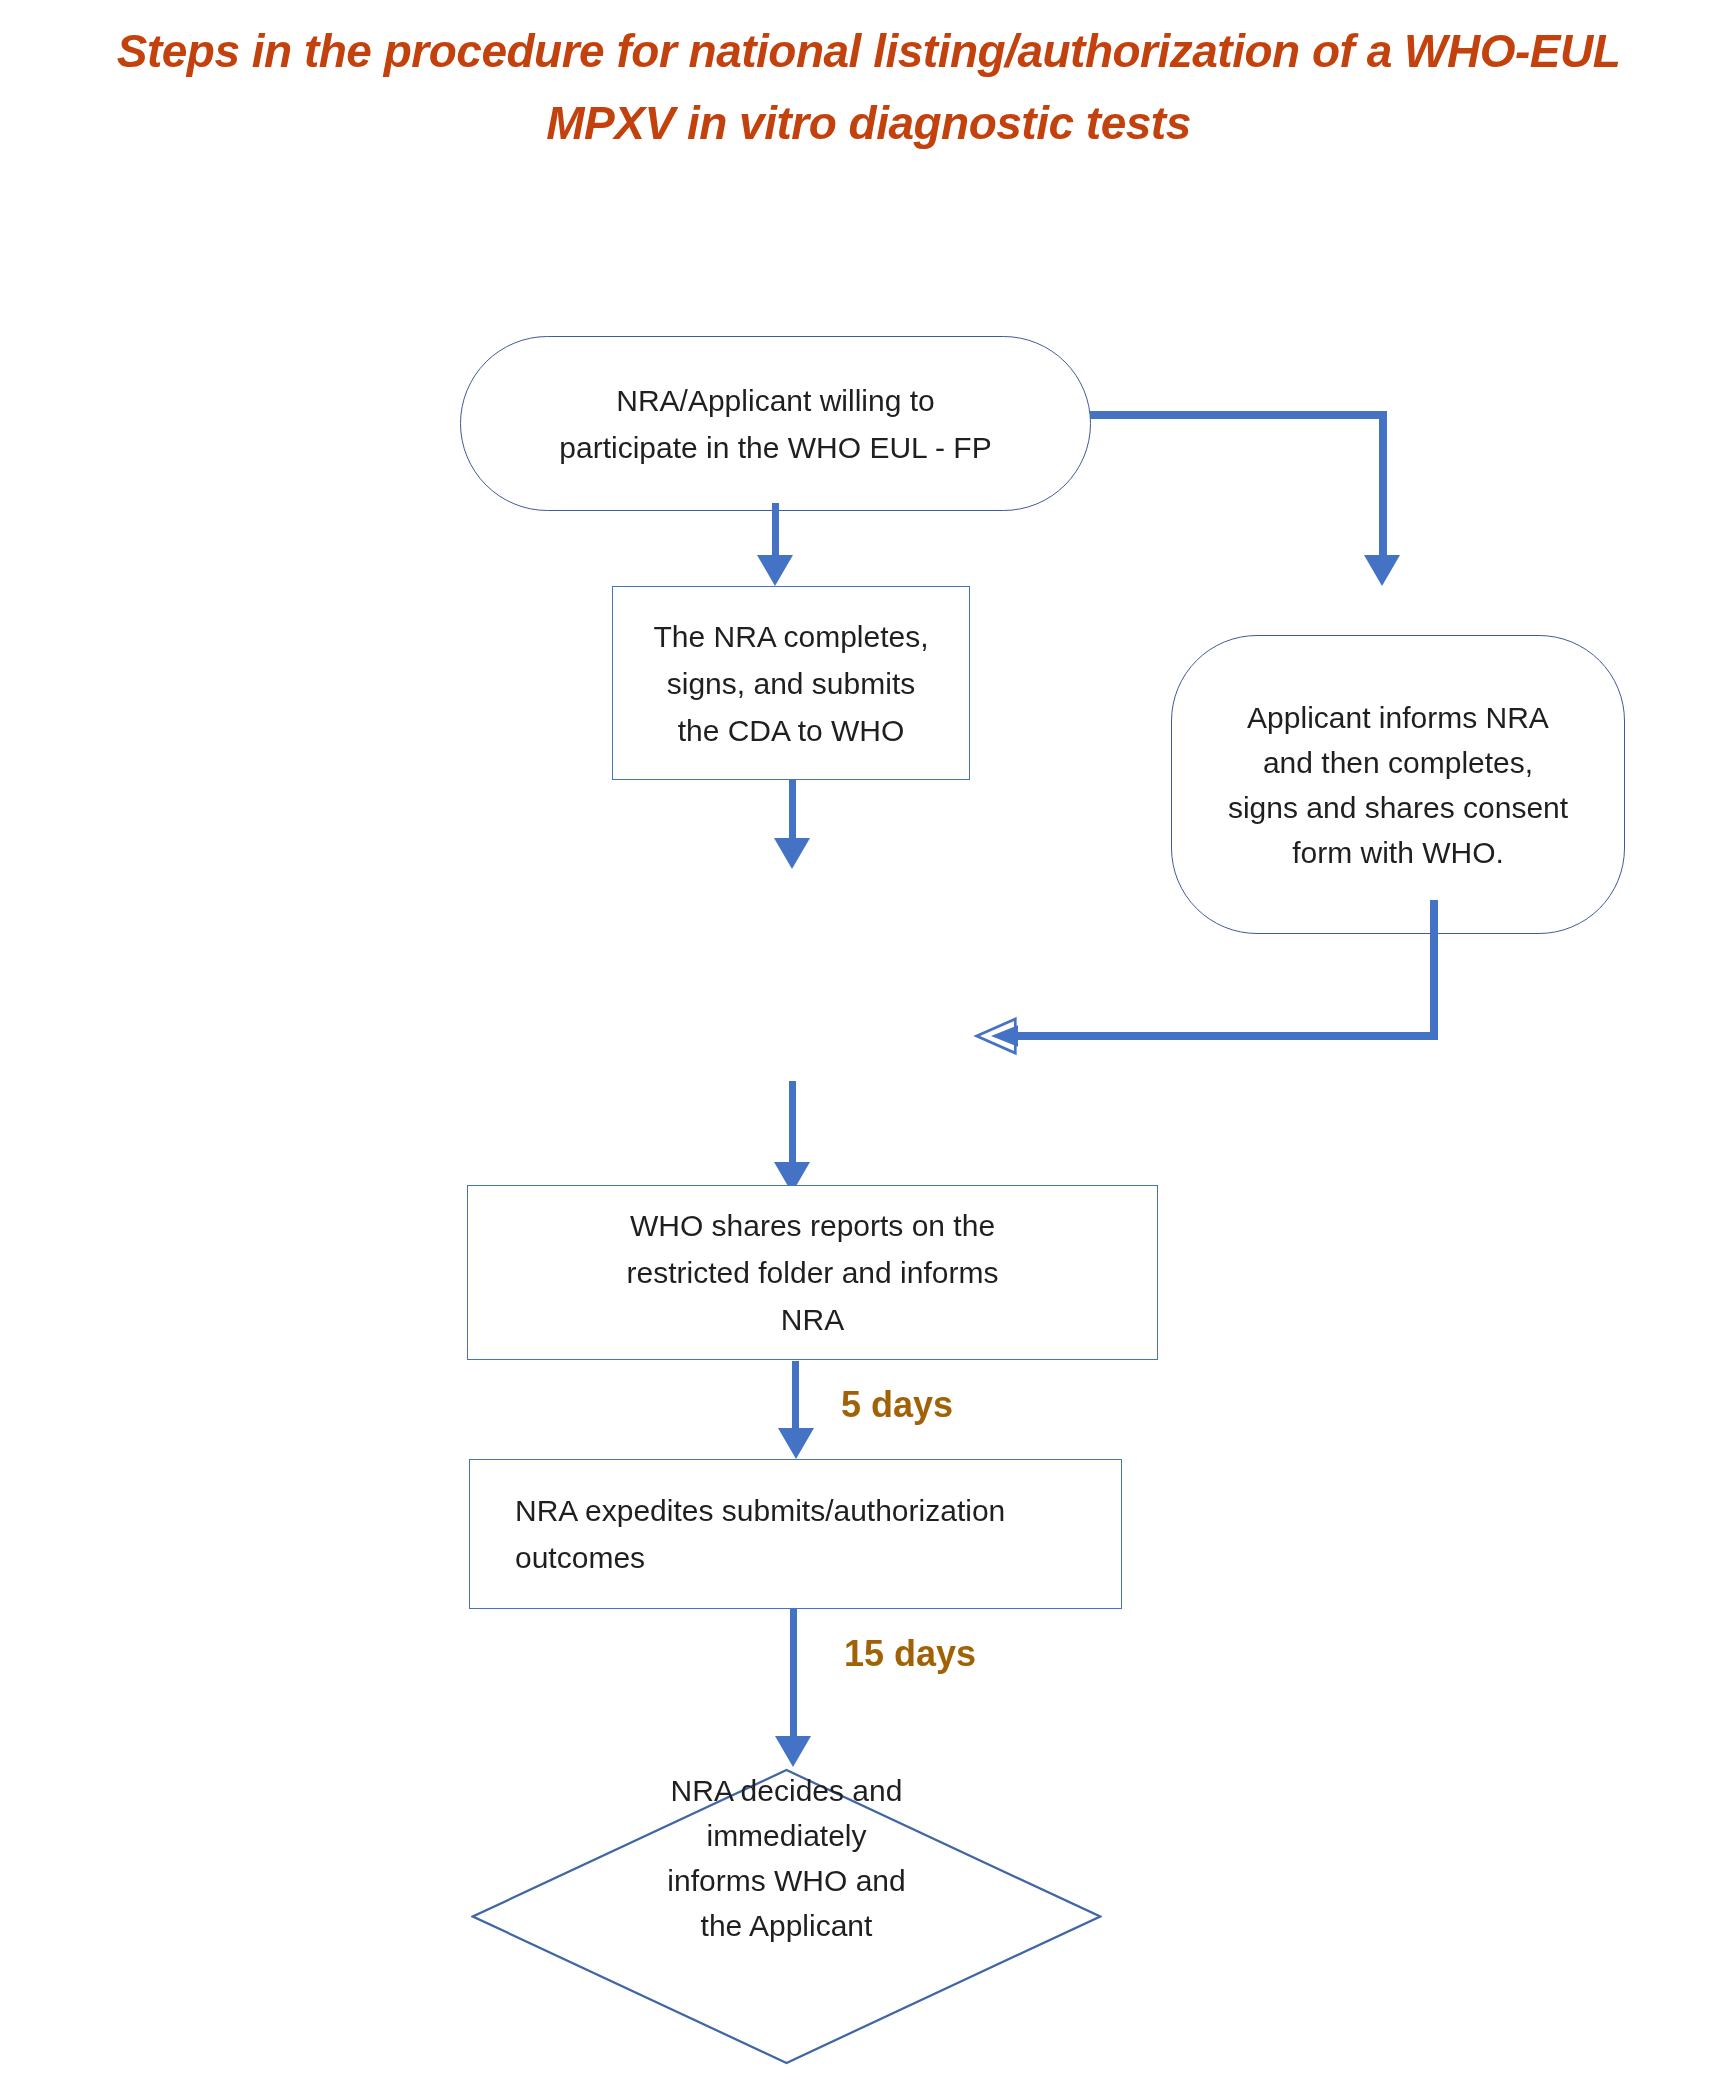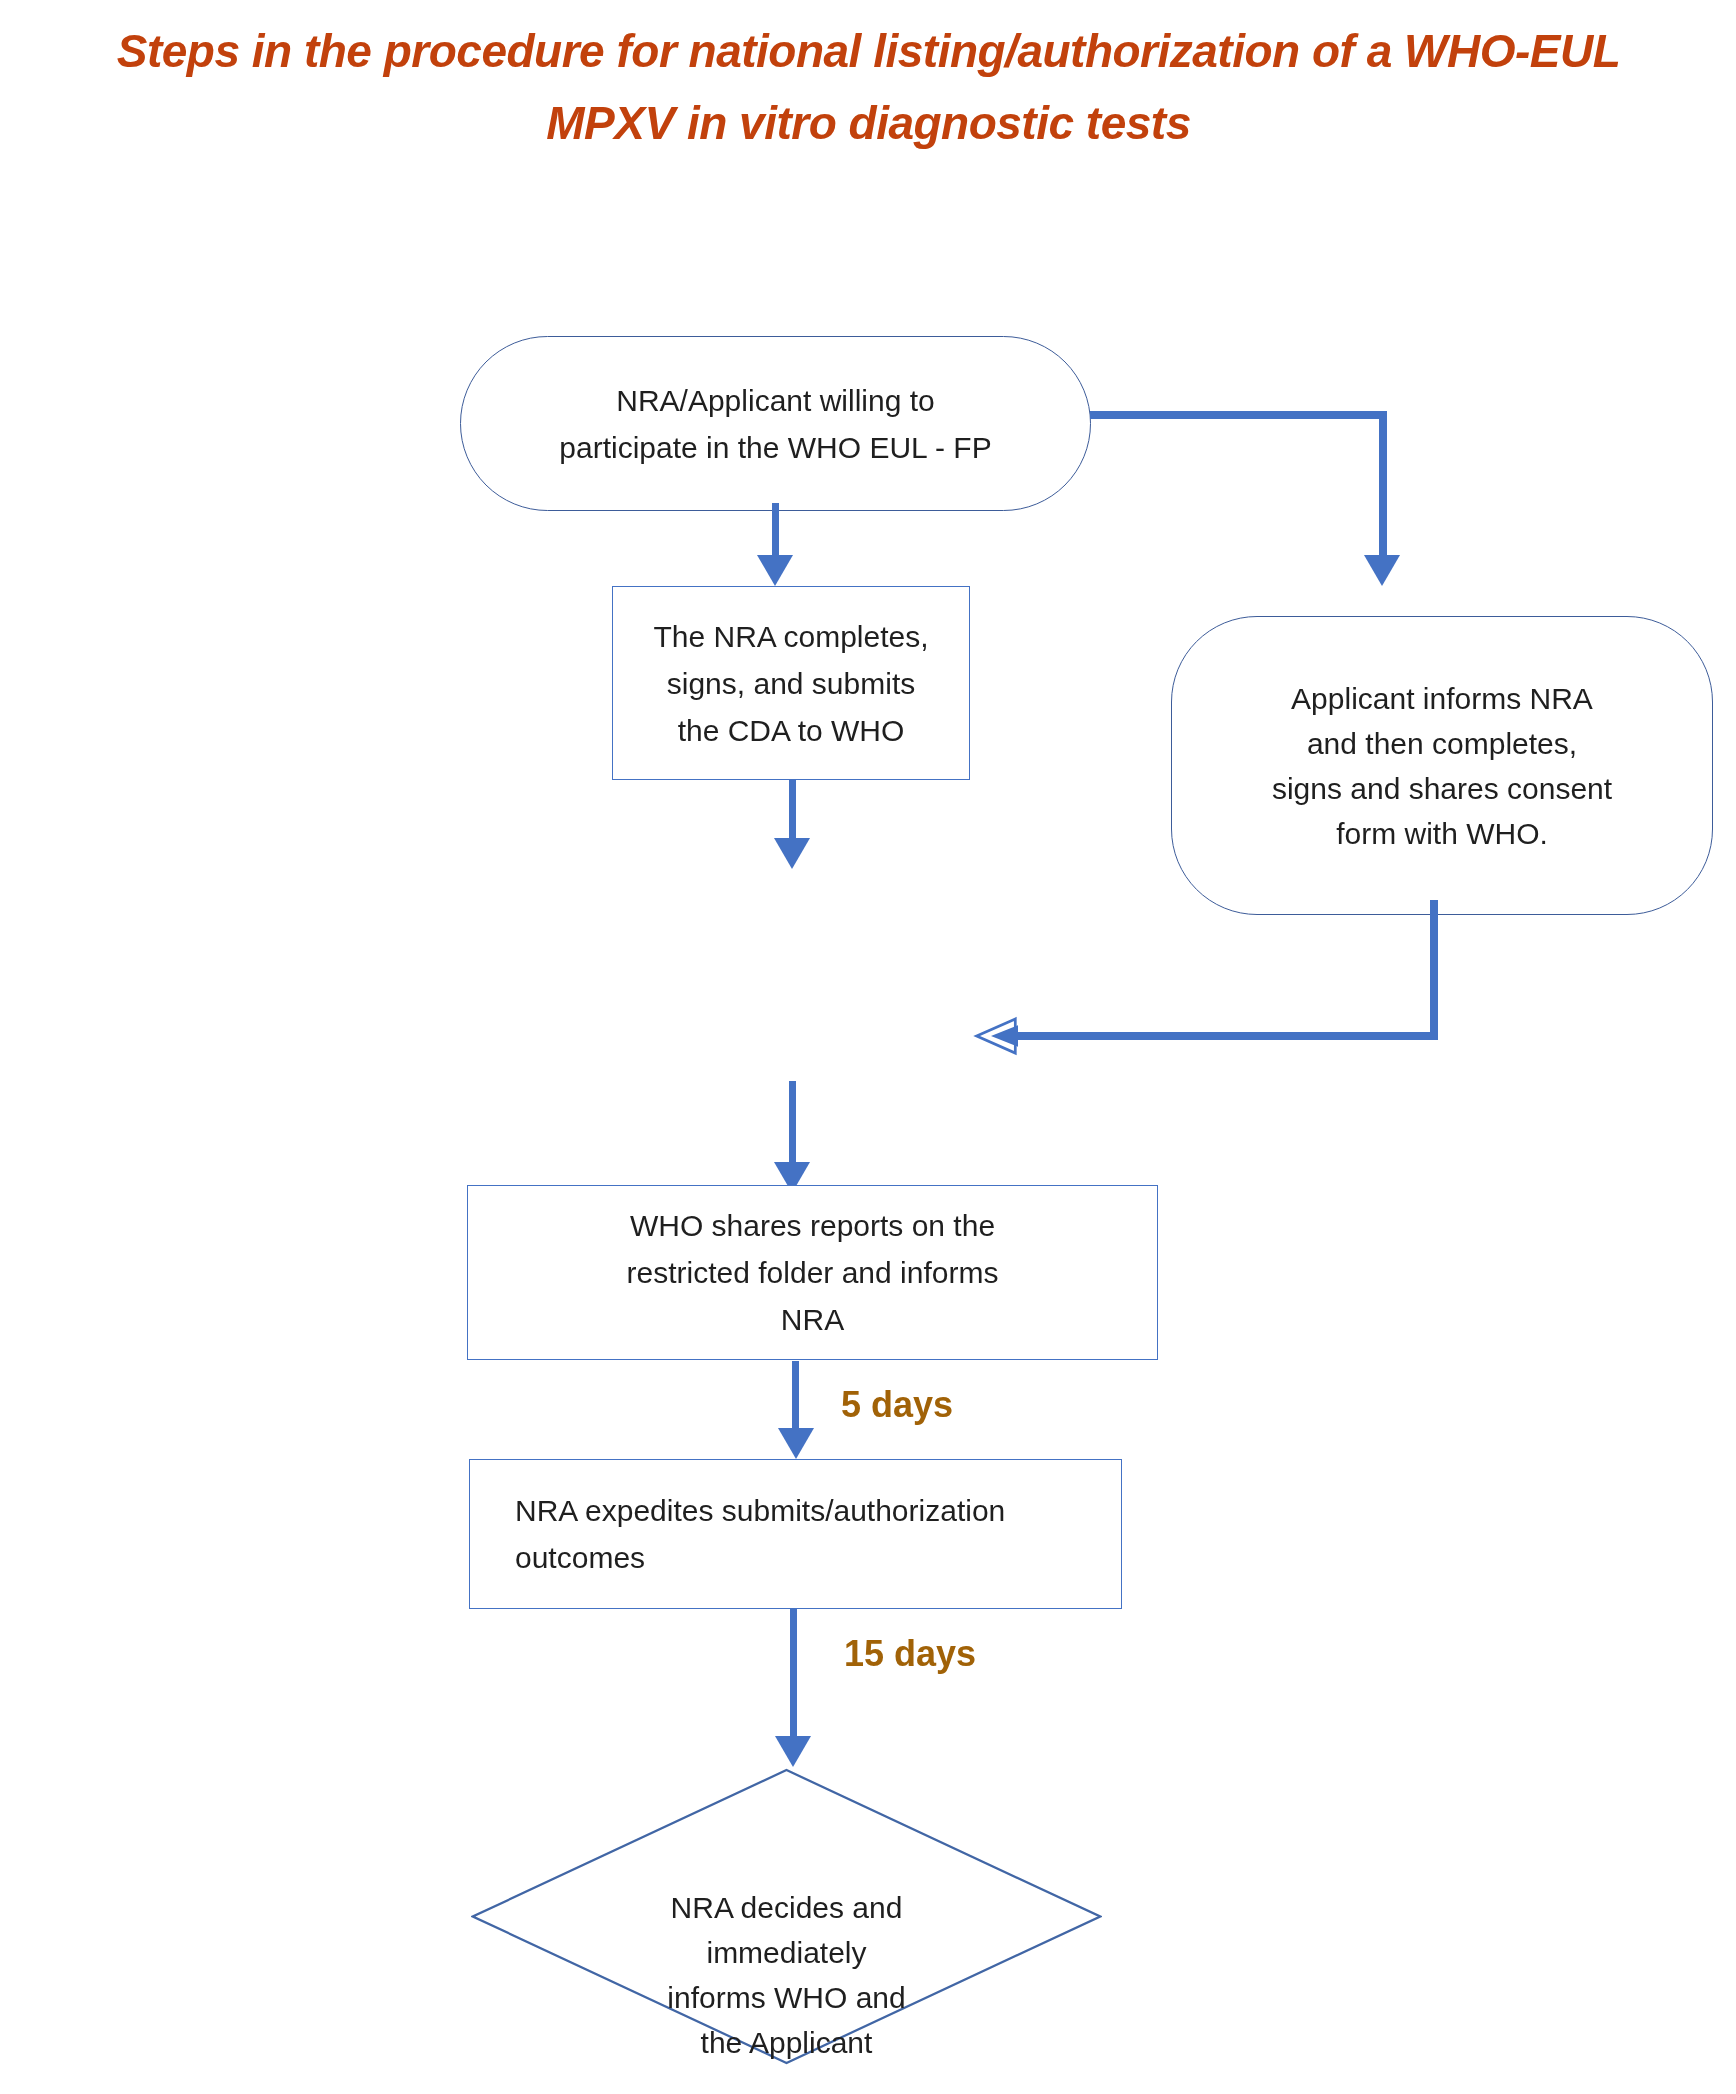--- a/index.html
+++ b/index.html
@@ -26,21 +26,21 @@
   .head-down{
     position:absolute;width:0;height:0;
     border-left:18px solid transparent;border-right:18px solid transparent;
     border-top:31px solid #4472c4;
   }
   .days{
     position:absolute;font-size:36px;font-weight:bold;color:#a16207;line-height:40px;text-align:center;
   }
   .dsvg{position:absolute;}
   .dtext{
-    position:absolute;display:flex;flex-direction:column;justify-content:flex-end;align-items:center;
+    position:absolute;display:flex;flex-direction:column;justify-content:flex-start;align-items:center;
     font-size:30px;line-height:45px;text-align:center;
   }
 </style>
 </head>
 <body>
 
 <div class="canvas">
 
   <div class="title">
     <div>Steps in the procedure for national listing/authorization of a WHO-EUL</div>
@@ -58,21 +58,21 @@
   <div class="shape b-rect" style="left:600px;top:586px;width:358px;height:194px;margin-left:12px;">
     <div>The NRA completes,</div>
     <div>signs, and submits</div>
     <div>the CDA to WHO</div>
   </div>
 
   <div class="shaft" style="left:1090px;top:411px;width:297px;height:8.1px;"></div>
   <div class="shaft" style="left:1379px;top:411px;width:8.1px;height:145px;"></div>
   <div class="head-down" style="left:1364px;top:555px;"></div>
 
-  <div class="shape b-thin rrect" style="left:1171px;top:616px;width:542px;height:299px;">
+  <div class="shape b-thin rrect" style="left:1171px;top:635px;width:454px;height:299px;">
     <div>Applicant informs NRA</div>
     <div>and then completes,</div>
     <div>signs and shares consent</div>
     <div>form with WHO.</div>
   </div>
 
   <div class="shaft" style="left:789px;top:780px;width:7.2px;height:60px;"></div>
   <div class="head-down" style="left:774px;top:838px;"></div>
 
 

